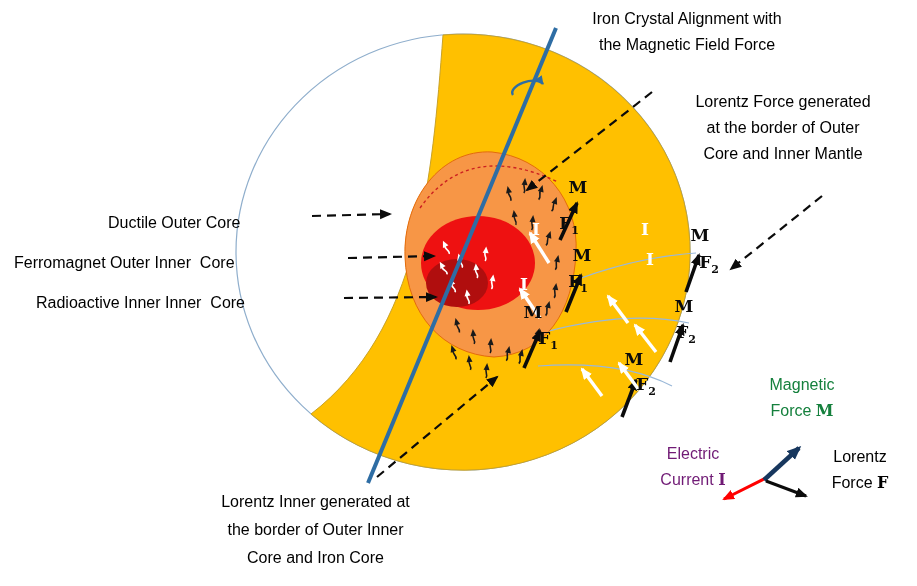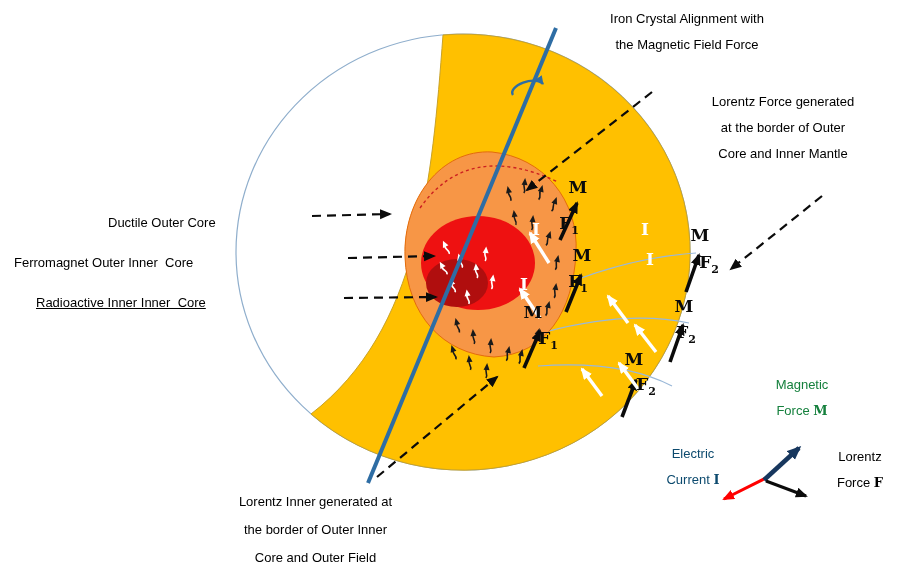--- a/index.html
+++ b/index.html
@@ -1,25 +1,25 @@
 <!DOCTYPE html>
 <html><head>
 <meta charset="utf-8">
 <style>
   html,body{margin:0;padding:0;background:#fff;}
   .stage{
     position:relative;width:917px;height:586px;background:#ffffff;
     font-family:"Liberation Sans",sans-serif;overflow:hidden;color:#000;
   }
   .stage svg{position:absolute;left:0;top:0;}
-  .lbl{position:absolute;font-size:13px;line-height:26px;}
+  .lbl{position:absolute;font-size:16px;line-height:26px;}
   .center{text-align:center;}
   .pre{white-space:pre;}
   .blue{color:#15803d;}
-  .red{color:#0c4a6e;}
+  .red{color:#701a75;}
   .sym{font-family:"DejaVu Serif",serif;font-weight:bold;}
   .fm{
     position:absolute;transform:translate(-50%,-50%);
     font-family:"DejaVu Serif",serif;font-weight:bold;font-size:17px;color:#0b0b0b;
     pointer-events:none;
   }
   .fm sub{font-size:11px;}
   .fm-i{color:#ffffff;}
   .dash{stroke:#0b0b0b;stroke-width:2.2;stroke-dasharray:9,6;}
   .boldArrow{stroke:#0b0b0b;stroke-width:3.6;}
@@ -149,26 +149,26 @@
   </div>
 
   <div class="lbl center" style="left:650px;top:89px;width:266px;">
     <div>Lorentz Force generated</div>
     <div>at the border of Outer</div>
     <div>Core and Inner Mantle</div>
   </div>
 
   <div class="lbl pre" style="left:108px;top:210px;">Ductile Outer Core</div>
   <div class="lbl pre" style="left:14px;top:250px;">Ferromagnet Outer Inner  Core</div>
-  <div class="lbl pre" style="left:36px;top:290px;text-decoration:underline;">Radioactive Inner Inner  Core</div>
+  <div class="lbl pre" style="left:36px;top:290px;">Radioactive Inner Inner  Core</div>
 
   <div class="lbl center" style="left:158px;top:488px;width:315px;line-height:28px;">
     <div>Lorentz Inner generated at</div>
     <div>the border of Outer Inner</div>
-    <div>Core and Outer Field</div>
+    <div>Core and Iron Core</div>
   </div>
 
   <div class="lbl center blue" style="left:722px;top:372px;width:160px;">
     <div>Magnetic</div>
     <div><span>Force</span> <span class="sym">M</span></div>
   </div>
 
   <div class="lbl center red" style="left:628px;top:441px;width:130px;">
     <div>Electric</div>
     <div><span>Current</span> <span class="sym">I</span></div>

